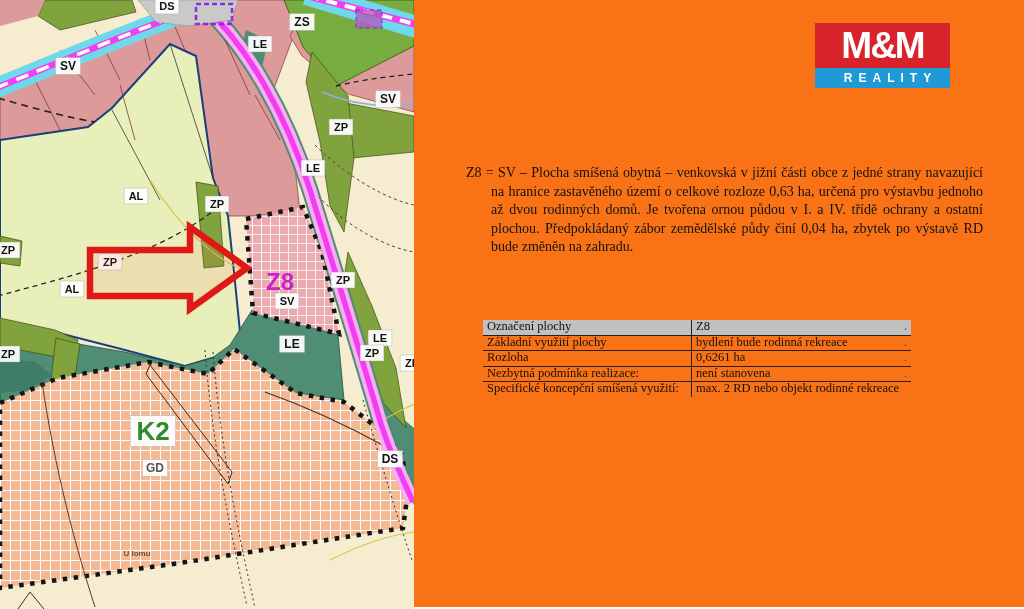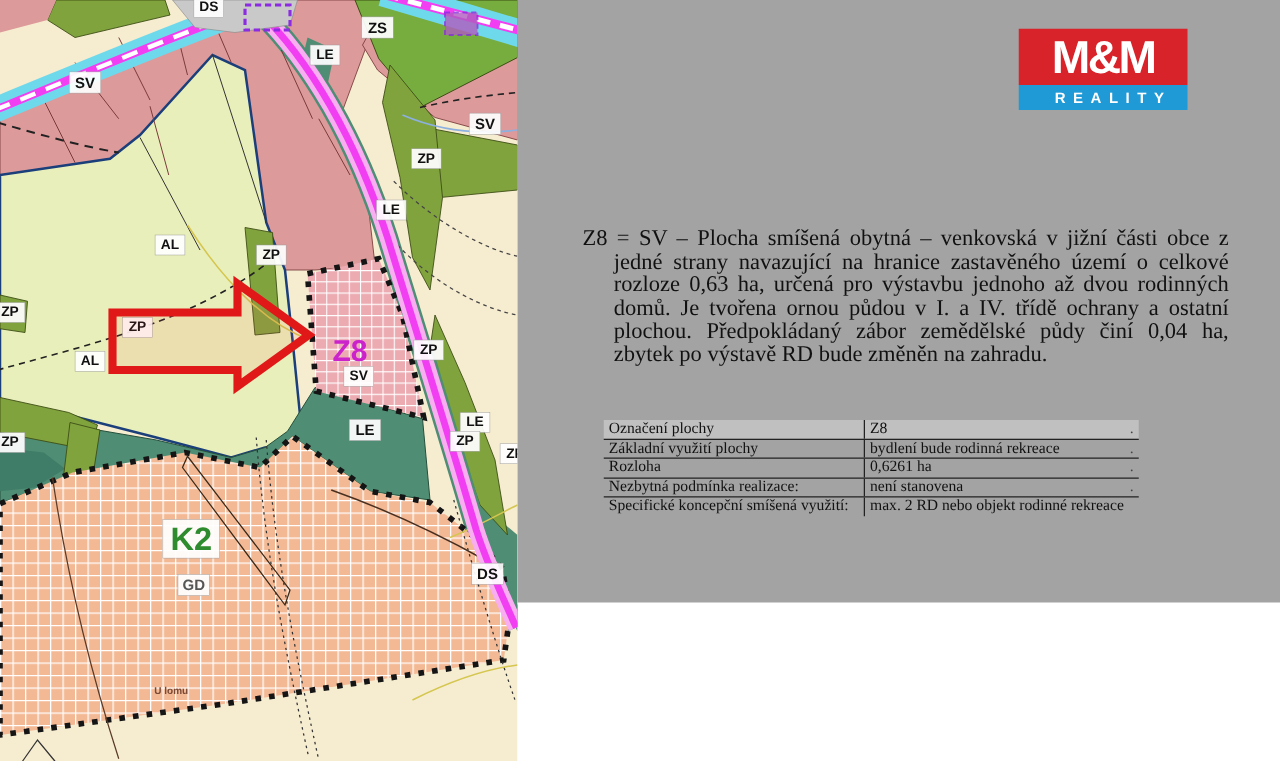--- a/index.html
+++ b/index.html
@@ -1,33 +1,33 @@
 <!DOCTYPE html>
 <html><head>
 <meta charset="utf-8">
 <style>
   html,body{margin:0;padding:0;background:#ffffff;}
   .stage{position:relative;width:1024px;height:609px;background:#ffffff;overflow:hidden;
          font-family:"Liberation Serif", serif;}
   .map-wrap{position:absolute;left:0;top:0;width:396px;height:609px;}
   
-  .doc{position:absolute;left:414px;top:0;width:610px;height:482px;background:#a3a3a3;}
+  .doc{position:absolute;left:414px;top:0;width:610px;height:607px;background:#f97316;}
   .logo{position:absolute;left:401px;top:23px;width:135px;height:65px;font-family:"Liberation Sans",sans-serif;}
   .logo .red{height:45px;display:flex;align-items:center;justify-content:center;
              font-weight:bold;font-size:37px;letter-spacing:-2px;color:#fff;}
   .logo .blue{height:20px;display:flex;align-items:center;justify-content:center;
               font-weight:bold;font-size:12px;letter-spacing:6px;color:#fff;padding-left:16px;}
   .dochead{position:absolute;left:52px;top:124px;width:491px;color:#111;}
   .org{font-weight:bold;font-size:13.5px;line-height:15px;}
   .addr{font-size:9.5px;line-height:11px;letter-spacing:.2px;}
   .rule{border-top:2px solid #111;margin-top:3px;}
   .plan-title{text-align:right;font-weight:bold;font-size:11.5px;margin-top:2px;}
-  .para{position:absolute;left:52px;top:181px;width:492px;font-size:18px;line-height:18.6px;
+  .para{position:absolute;left:52px;top:164px;width:492px;font-size:14px;line-height:18.6px;
         text-align:justify;color:#111;padding-left:25px;text-indent:-25px;}
-  .ztable{position:absolute;left:69px;top:336px;width:428px;border-collapse:collapse;
+  .ztable{position:absolute;left:69px;top:320px;width:428px;border-collapse:collapse;
           font-size:12.5px;color:#111;table-layout:fixed;}
   .ztable td{padding:0 4px 1px 4px;vertical-align:top;line-height:13.5px;}
   .ztable tr td{border-bottom:1px solid #222;}
   .ztable tr.last td{border-bottom:none;}
   .ztable td.v{border-left:1px solid #222;}
   .ztable tr.hdr td{background:#c0c0c0;}
   .c1{width:200px;}
   .trail{float:right;color:#444;}
 </style>
 </head>

